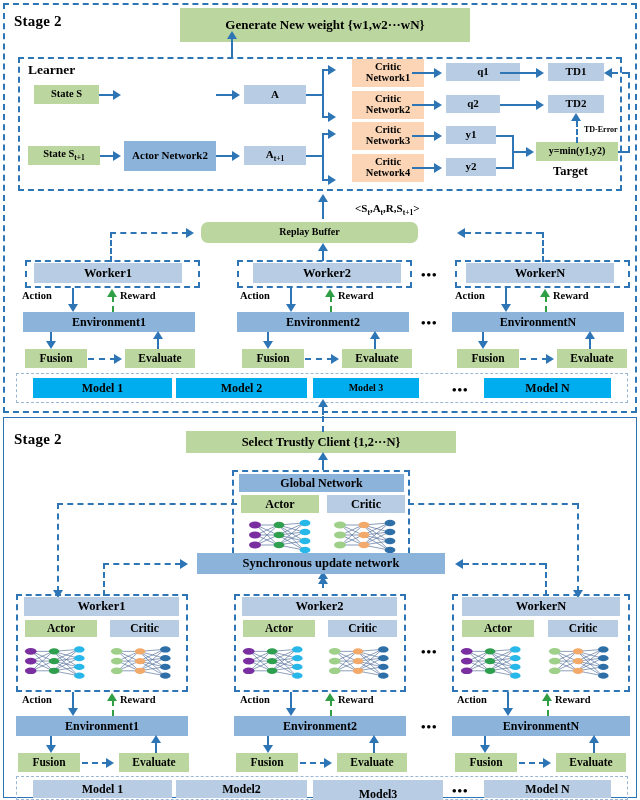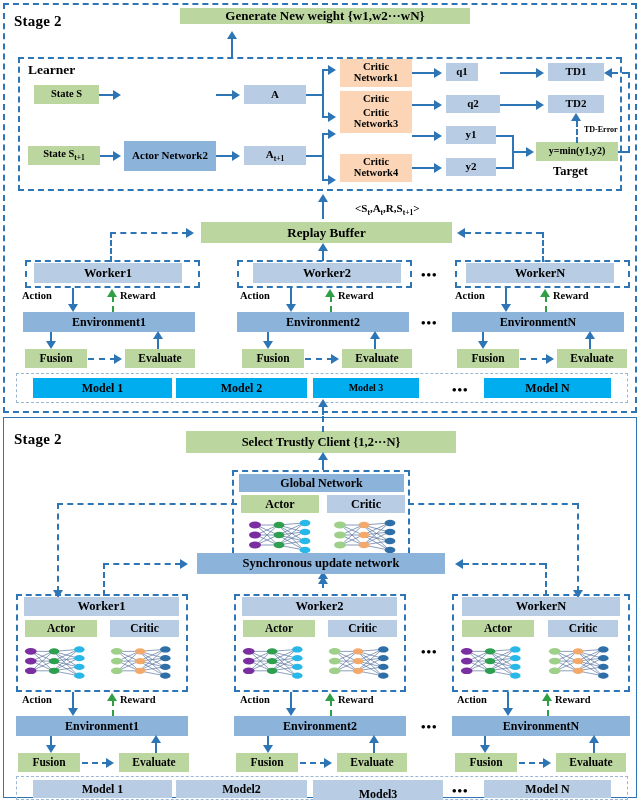--- a/index.html
+++ b/index.html
@@ -7,21 +7,21 @@
        font-family:"Liberation Serif",serif;color:#000;}
   .root{position:absolute;inset:0;}
 
   
   .box{position:absolute;box-sizing:border-box;display:flex;align-items:center;
        justify-content:center;text-align:center;font-weight:bold;line-height:1.02;
        font-family:"Liberation Serif",serif;color:#000;}
   .green{background:#bcd6a0;}
   .blue{background:#8cb3da;}
   .lblue{background:#b8cce4;}
-  .peach{background:#fbd5b5;}
+  .peach{background:#fbd5b5;margin-left:12px;}
   .cyan{background:#00aeef;}
 
   
   .dashbox{position:absolute;box-sizing:border-box;border:2px dashed #2e75b6;}
   .dotbox{position:absolute;box-sizing:border-box;border:1.5px dashed #9bb7d4;}
   .solidbox{position:absolute;box-sizing:border-box;border:1.6px solid #2e75b6;}
 
   
   .tlabel{position:absolute;font-weight:bold;font-family:"Liberation Serif",serif;
           color:#000;white-space:nowrap;line-height:1;}
@@ -51,21 +51,21 @@
 </style>
 </head>
 <body>
 
 <div class="root">
 
   <div class="dashbox" style="left:3px;top:3px;width:634px;height:410px;"></div>
 
   <div class="tlabel stage-title" style="left:14px;top:14px;">Stage 2</div>
 
-  <div class="box green" style="left:180px;top:8px;width:290px;height:16px;font-size:13px;">Generate New weight {w1,w2···wN}</div>
+  <div class="box green" style="left:180px;top:8px;width:290px;height:34px;font-size:13px;">Generate New weight {w1,w2···wN}</div>
 
   <div class="ln vln" style="left:231px;top:38px;height:20px;"></div>
   <div class="ar ar-u" style="left:227px;top:31px;"></div>
 
   <div class="dashbox" style="left:18px;top:57px;width:604px;height:134px;"></div>
   <div class="tlabel learner-title" style="left:28px;top:63px;">Learner</div>
 
   <div class="box green" style="left:34px;top:85px;width:65px;height:19px;font-size:10.5px;">State S</div>
   <div class="ln hln" style="left:99px;top:93.5px;width:18px;"></div>
   <div class="ar ar-r" style="left:113px;top:89.5px;"></div>
@@ -87,21 +87,21 @@
   </div>
   <div class="box peach" style="left:340px;top:91px;width:72px;height:28px;font-size:10.5px;">
     <span style="display:block;width:72px;">Critic Network2</span>
   </div>
 
   <div class="ln hln" style="left:412px;top:71.5px;width:26px;"></div>
   <div class="ar ar-r" style="left:434px;top:67.5px;"></div>
   <div class="ln hln" style="left:412px;top:103.5px;width:26px;"></div>
   <div class="ar ar-r" style="left:434px;top:99.5px;"></div>
 
-  <div class="box lblue" style="left:446px;top:63px;width:32px;height:18px;font-size:11px;">q1</div>
+  <div class="box lblue" style="left:446px;top:63px;width:74px;height:18px;font-size:11px;">q1</div>
   <div class="box lblue" style="left:446px;top:95px;width:54px;height:18px;font-size:11px;">q2</div>
 
   <div class="ln hln" style="left:500px;top:71.5px;width:40px;"></div>
   <div class="ar ar-r" style="left:536px;top:67.5px;"></div>
   <div class="ln hln" style="left:500px;top:103.5px;width:40px;"></div>
   <div class="ar ar-r" style="left:536px;top:99.5px;"></div>
 
   <div class="box lblue" style="left:548px;top:63px;width:56px;height:18px;font-size:11px;">TD1</div>
   <div class="box lblue" style="left:548px;top:95px;width:56px;height:18px;font-size:11px;">TD2</div>
 
@@ -125,21 +125,21 @@
     </span>
   </div>
 
   <div class="ln hln" style="left:306px;top:154.5px;width:18px;"></div>
   <div class="ln vln" style="left:322px;top:133px;height:48px;"></div>
   <div class="ln hln" style="left:322px;top:133px;width:10px;"></div>
   <div class="ar ar-r" style="left:328px;top:129px;"></div>
   <div class="ln hln" style="left:322px;top:179px;width:10px;"></div>
   <div class="ar ar-r" style="left:328px;top:175px;"></div>
 
-  <div class="box peach" style="left:340px;top:105px;width:72px;height:28px;font-size:10.5px;justify-content:center;">
+  <div class="box peach" style="left:340px;top:122px;width:72px;height:28px;font-size:10.5px;justify-content:center;">
     <span style="display:block;width:72px;">Critic Network3</span>
   </div>
   <div class="box peach" style="left:340px;top:154px;width:72px;height:28px;font-size:10.5px;">
     <span style="display:block;width:72px;">Critic Network4</span>
   </div>
 
   <div class="ln hln" style="left:412px;top:134.5px;width:26px;"></div>
   <div class="ar ar-r" style="left:434px;top:130.5px;"></div>
   <div class="ln hln" style="left:412px;top:166.5px;width:26px;"></div>
   <div class="ar ar-r" style="left:434px;top:162.5px;"></div>
@@ -158,21 +158,21 @@
 
   <div class="dhln" style="left:618px;top:151px;width:12px;"></div>
   <div class="dvln" style="left:628px;top:72px;height:80px;"></div>
   <div class="dhln" style="left:612px;top:72px;width:16px;"></div>
   <div class="ar ar-l" style="left:604px;top:68px;"></div>
 
   <div class="dvln" style="left:576px;top:121px;height:22px;"></div>
   <div class="ar ar-u" style="left:571px;top:113px;"></div>
   <div class="tlabel tiny-lab" style="left:584px;top:126px;">TD-Error</div>
 
-  <div class="box green" style="left:201px;top:222px;width:251px;height:21px;font-size:13px;">Replay Buffer</div>
+  <div class="box green" style="left:201px;top:222px;width:217px;height:21px;font-size:10px;border-radius:7px;">Replay Buffer</div>
 
   <div class="tlabel" style="left:355px;top:203px;font-size:11px;">
     <span>&lt;S</span><sub style="font-size:7.5px;">t</sub><span>,A</span><sub style="font-size:7.5px;">t</sub><span>,R,S</span><sub style="font-size:7.5px;">t+1</sub><span>&gt;</span>
   </div>
 
   <div class="ln vln" style="left:322px;top:199px;height:20px;"></div>
   <div class="ar ar-u" style="left:318px;top:194px;"></div>
 
   <div class="ln vln" style="left:322px;top:247px;height:14px;"></div>
   <div class="ar ar-u" style="left:318px;top:243px;"></div>

